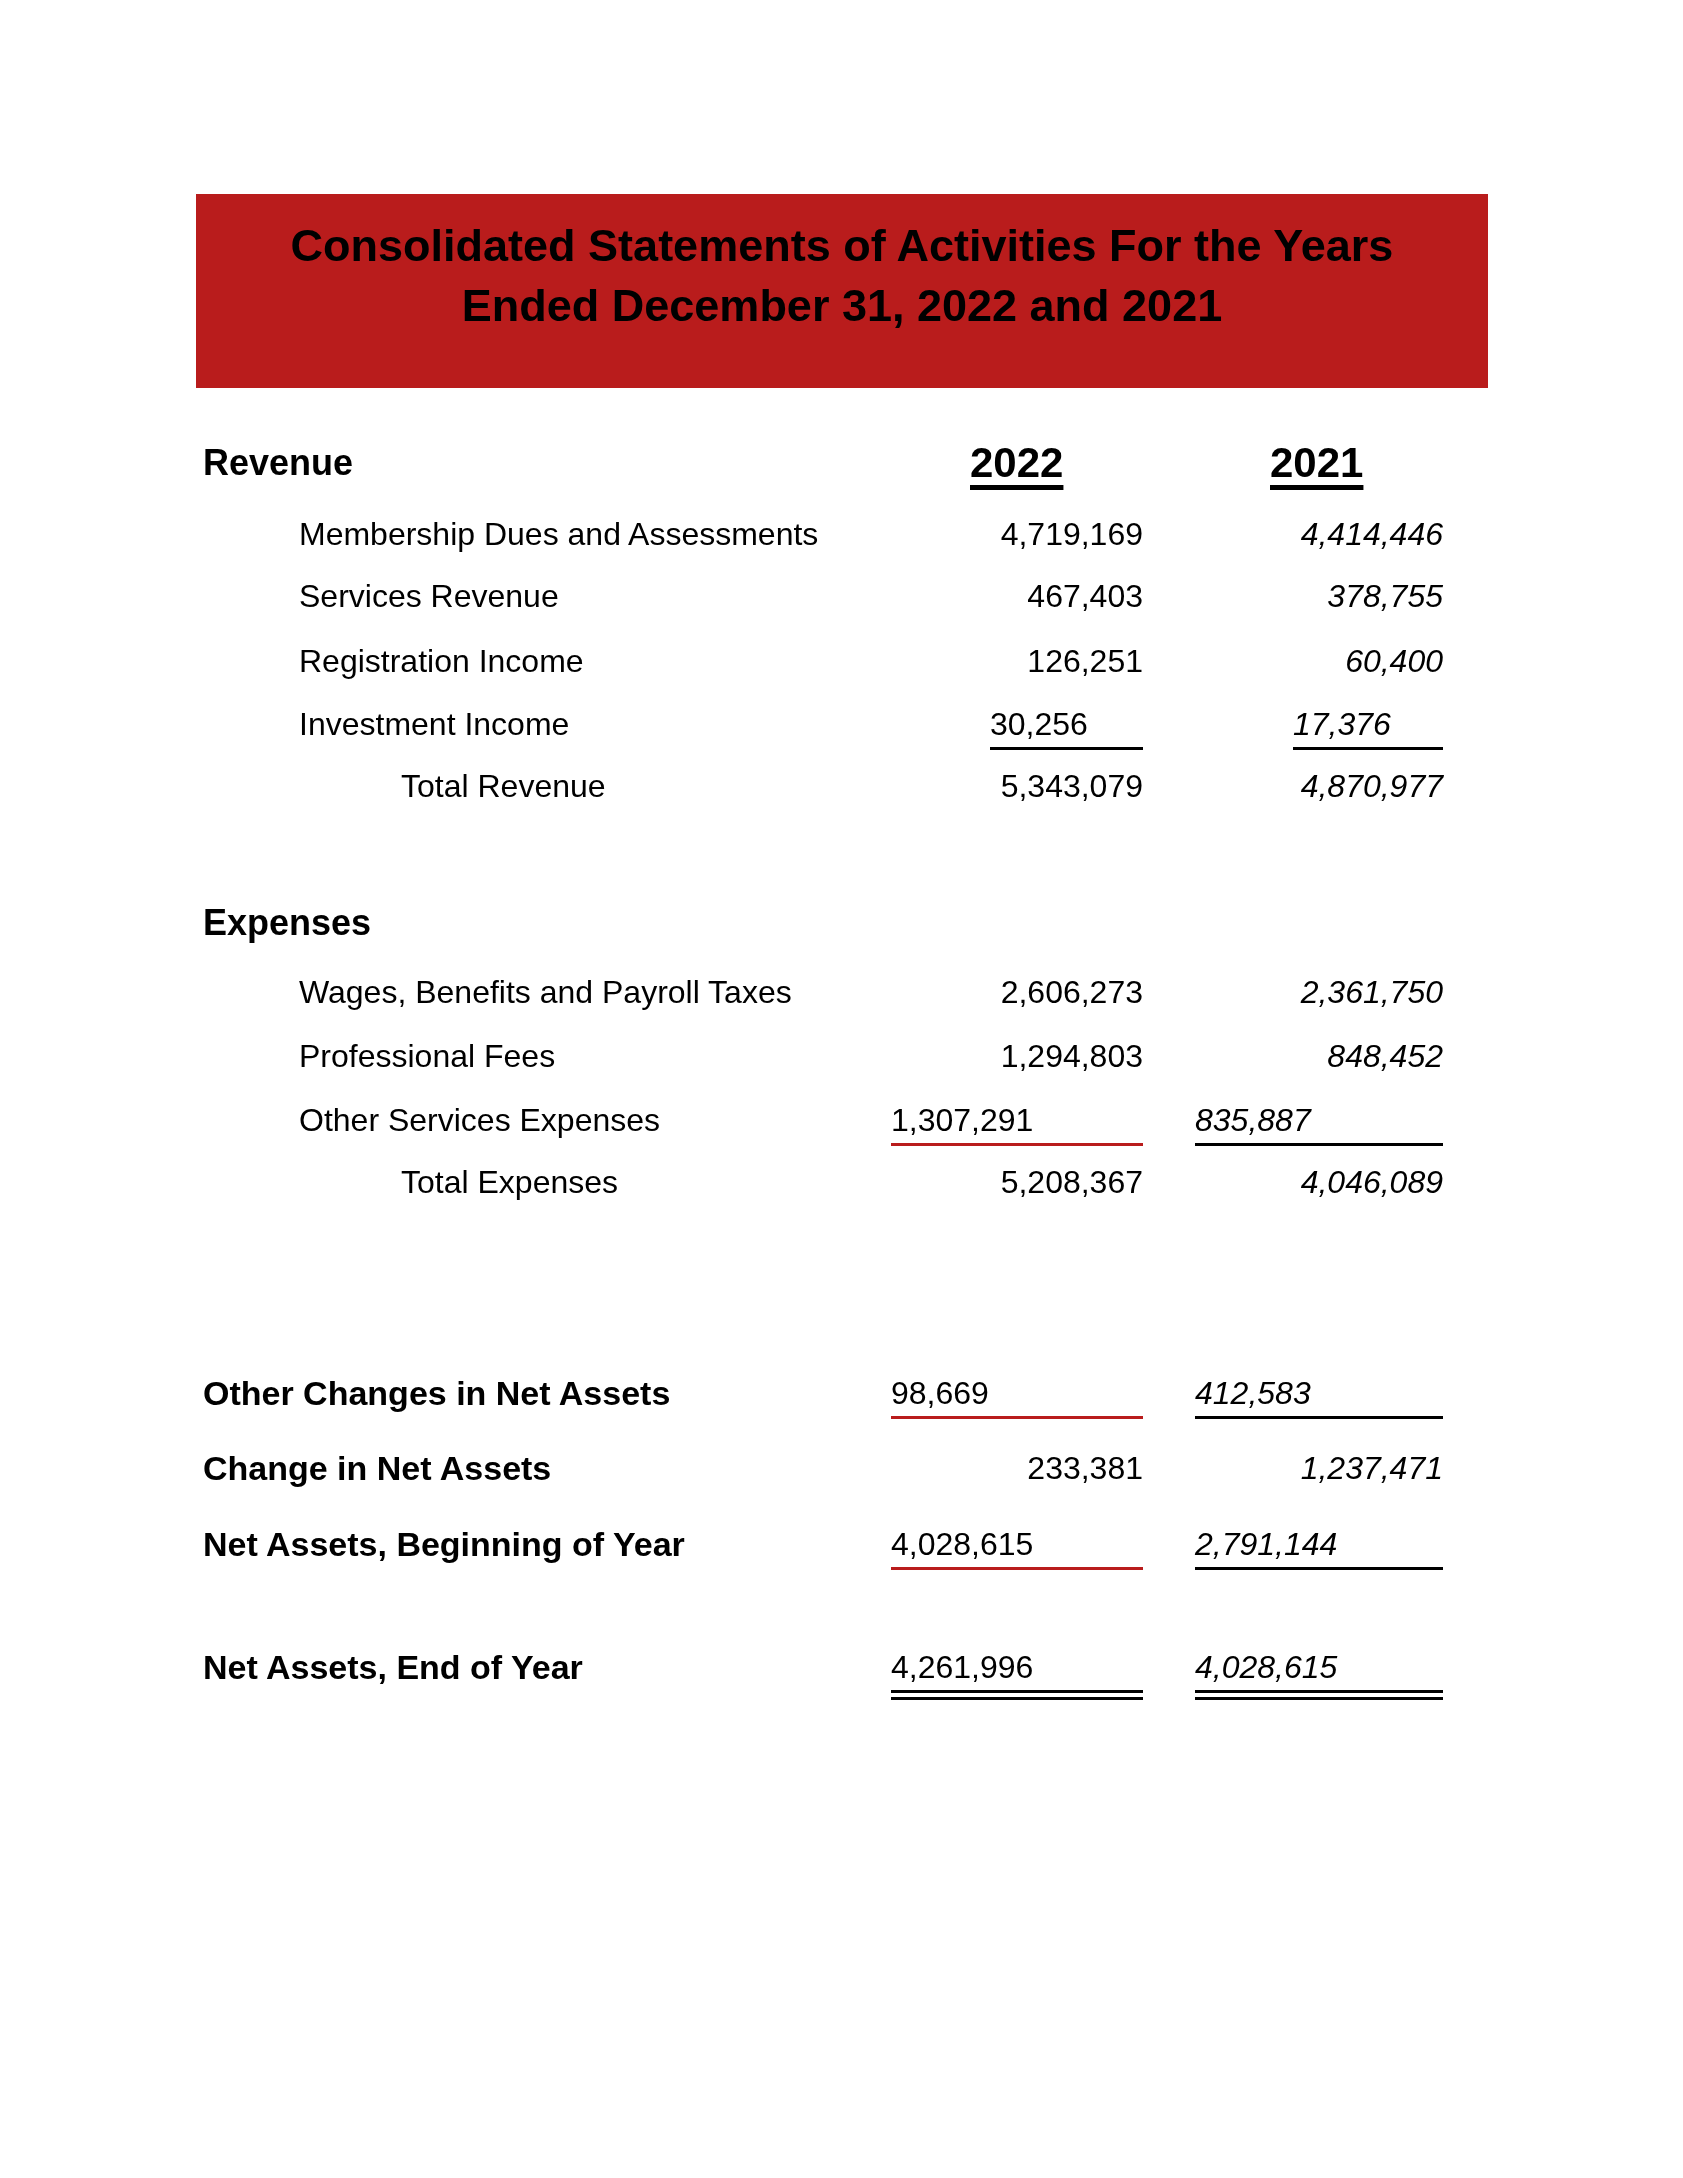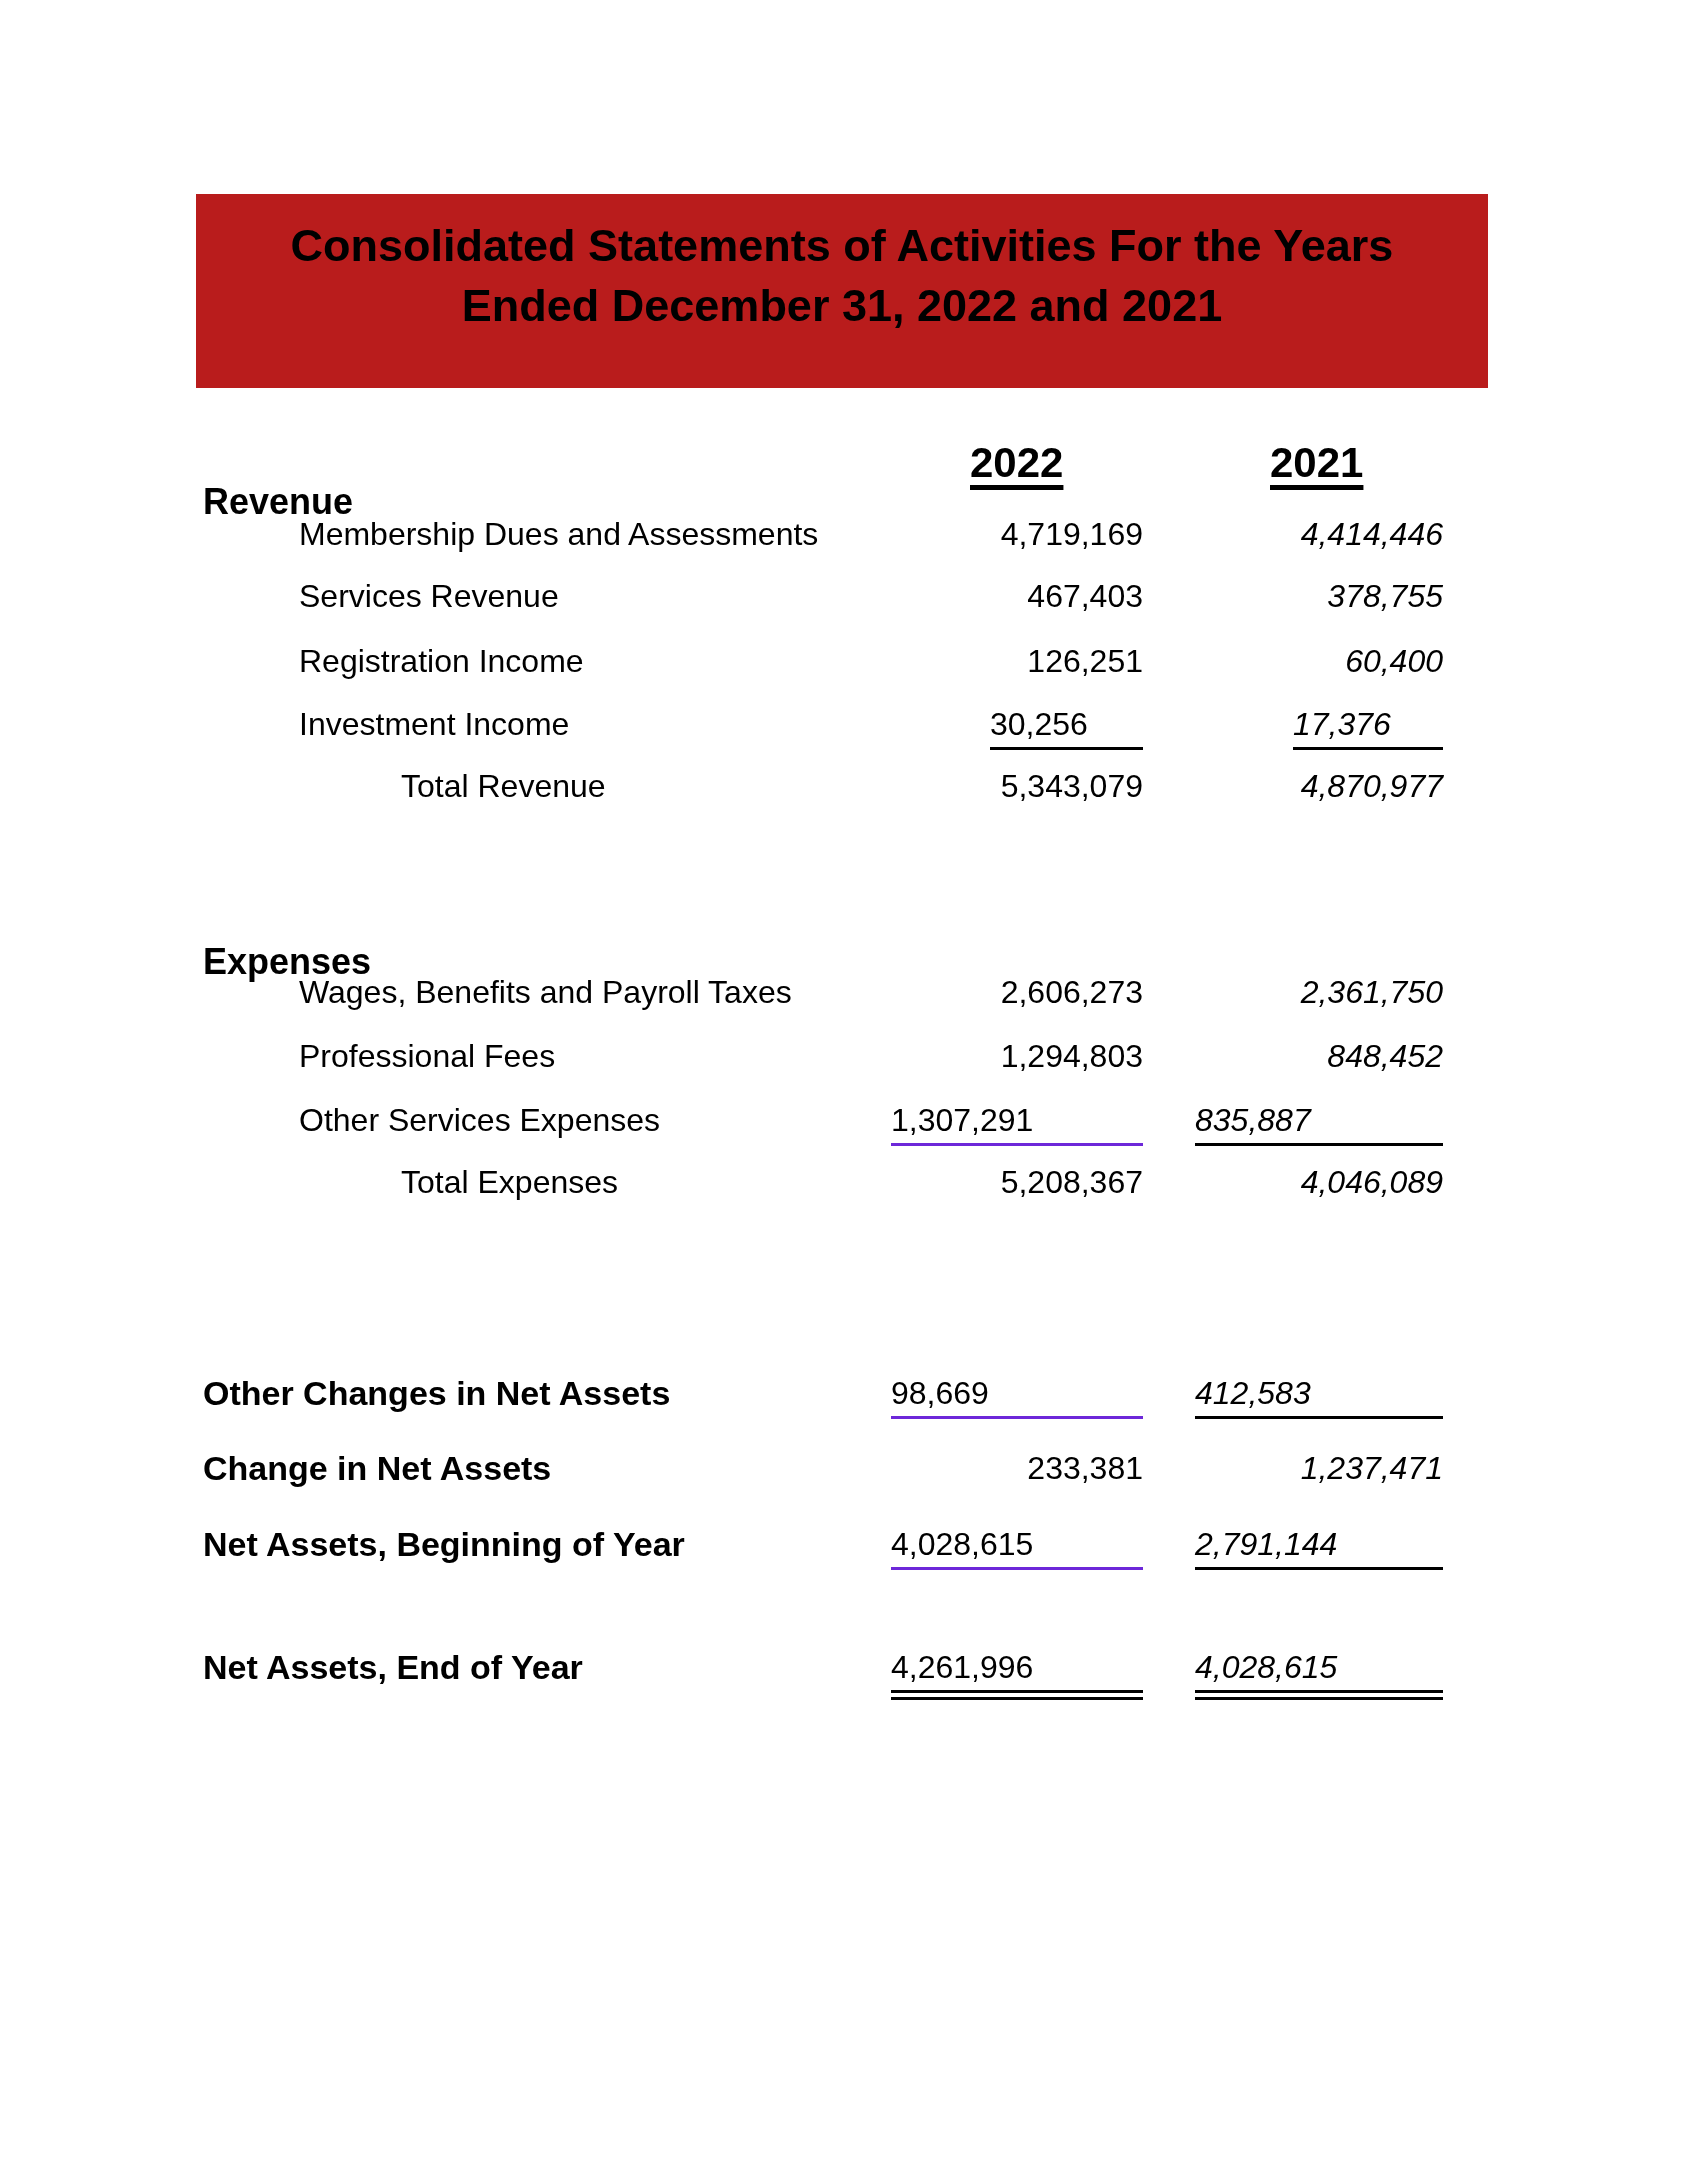--- a/index.html
+++ b/index.html
@@ -49,21 +49,20 @@
   }
   .i0 { left: 203px; }
   .i1 { left: 299px; }
   .i2 { left: 401px; }
   .sec {
     position: absolute;
     top: 0;
     left: 203px;
     font-size: 36px;
     font-weight: bold;
-    margin-top: 39px;
   }
   .bold-lbl { font-weight: bold; font-size: 34px; }
   .year {
     position: absolute;
     top: 0;
     font-size: 42px;
     font-weight: bold;
     text-align: left;
     text-decoration: underline;
     text-decoration-thickness: 5px;
@@ -75,21 +74,21 @@
     position: absolute;
     top: 0;
     font-size: 32px;
     text-align: left;
   }
   .c1 { right: 540px; }
   .c2 { right: 240px; font-style: italic; }
   
   .c1.rl-n { width: 153px; border-bottom: 3px solid #000; }
   .c2.rl-n { width: 150px; border-bottom: 3px solid #000; }
-  .c1.rl-w { width: 252px; border-bottom: 3px solid #6d28d9; }
+  .c1.rl-w { width: 252px; border-bottom: 3px solid #b91c1c; }
   .c2.rl-w { width: 248px; border-bottom: 3px solid #000; }
   
   .c1.rl-d { width: 252px; border-bottom: 10px double #000; }
   .c2.rl-d { width: 248px; border-bottom: 10px double #000; }
 </style>
 </head>
 <body>
 
 <div class="page">
 

